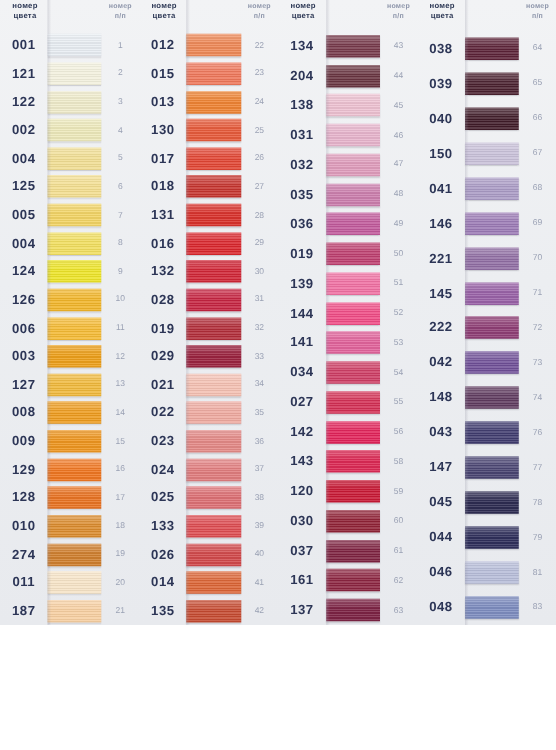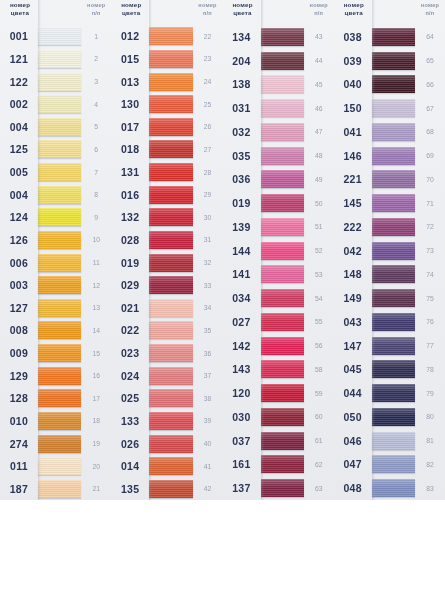--- a/index.html
+++ b/index.html
@@ -712,27 +712,20 @@
           <div class="seq">73</div>
         </div>
         <div class="row">
           <div class="code">148</div>
           <div class="swatch-cell">
             <div class="swatch" style="background: rgb(94, 58, 94);"></div>
           </div>
           <div class="seq">74</div>
         </div>
         <div class="row">
-          <div class="code">149</div>
-          <div class="swatch-cell">
-            <div class="swatch" style="background: rgb(92, 51, 80);"></div>
-          </div>
-          <div class="seq">75</div>
-        </div>
-        <div class="row">
           <div class="code">043</div>
           <div class="swatch-cell">
             <div class="swatch" style="background: rgb(63, 59, 110);"></div>
           </div>
           <div class="seq">76</div>
         </div>
         <div class="row">
           <div class="code">147</div>
           <div class="swatch-cell">
             <div class="swatch" style="background: rgb(74, 69, 114);"></div>
@@ -747,39 +740,25 @@
           <div class="seq">78</div>
         </div>
         <div class="row">
           <div class="code">044</div>
           <div class="swatch-cell">
             <div class="swatch" style="background: rgb(48, 48, 92);"></div>
           </div>
           <div class="seq">79</div>
         </div>
         <div class="row">
-          <div class="code">050</div>
-          <div class="swatch-cell">
-            <div class="swatch" style="background: rgb(38, 42, 82);"></div>
-          </div>
-          <div class="seq">80</div>
-        </div>
-        <div class="row">
           <div class="code">046</div>
           <div class="swatch-cell">
             <div class="swatch" style="background: rgb(182, 188, 216);"></div>
           </div>
           <div class="seq">81</div>
-        </div>
-        <div class="row">
-          <div class="code">047</div>
-          <div class="swatch-cell">
-            <div class="swatch" style="background: rgb(141, 154, 198);"></div>
-          </div>
-          <div class="seq">82</div>
         </div>
         <div class="row">
           <div class="code">048</div>
           <div class="swatch-cell">
             <div class="swatch" style="background: rgb(126, 141, 192);"></div>
           </div>
           <div class="seq">83</div>
         </div>
       </div>
   <div class="col-strip-shadow" style="left: 38px;"></div>

